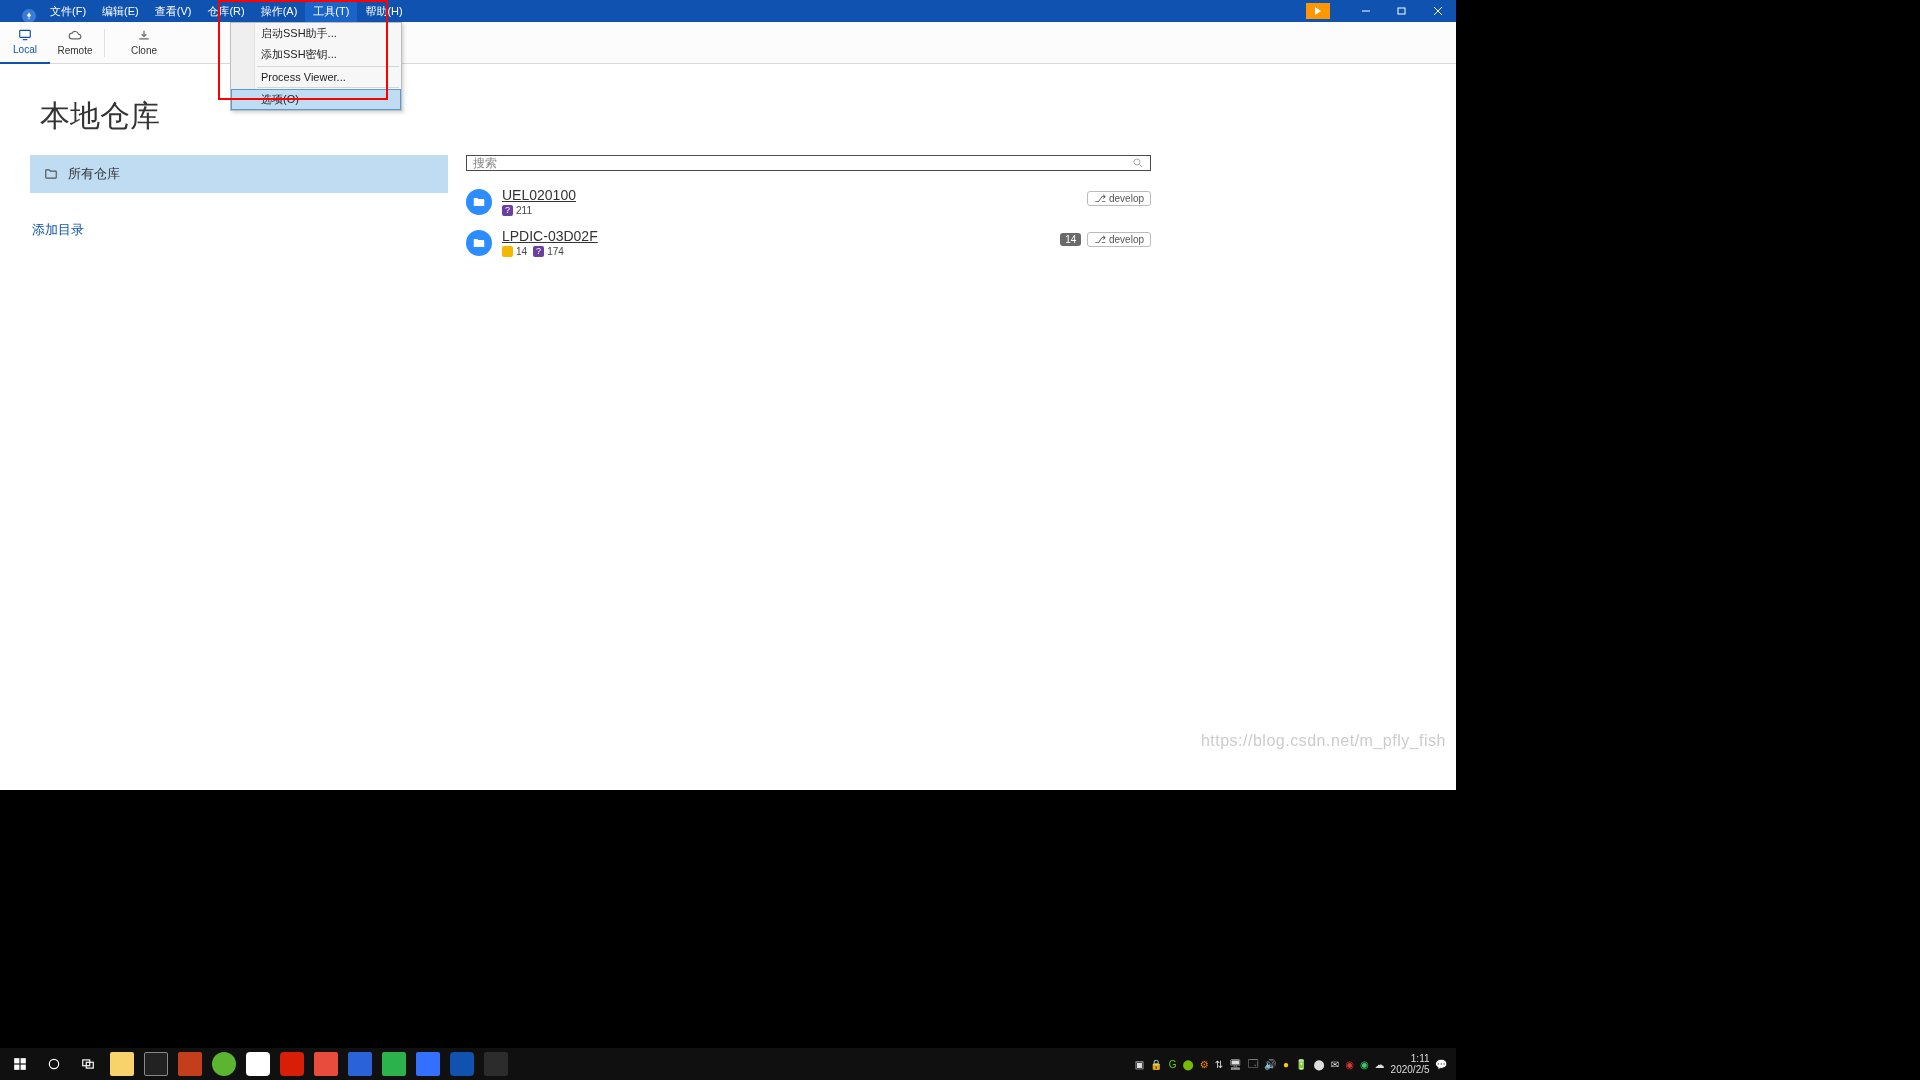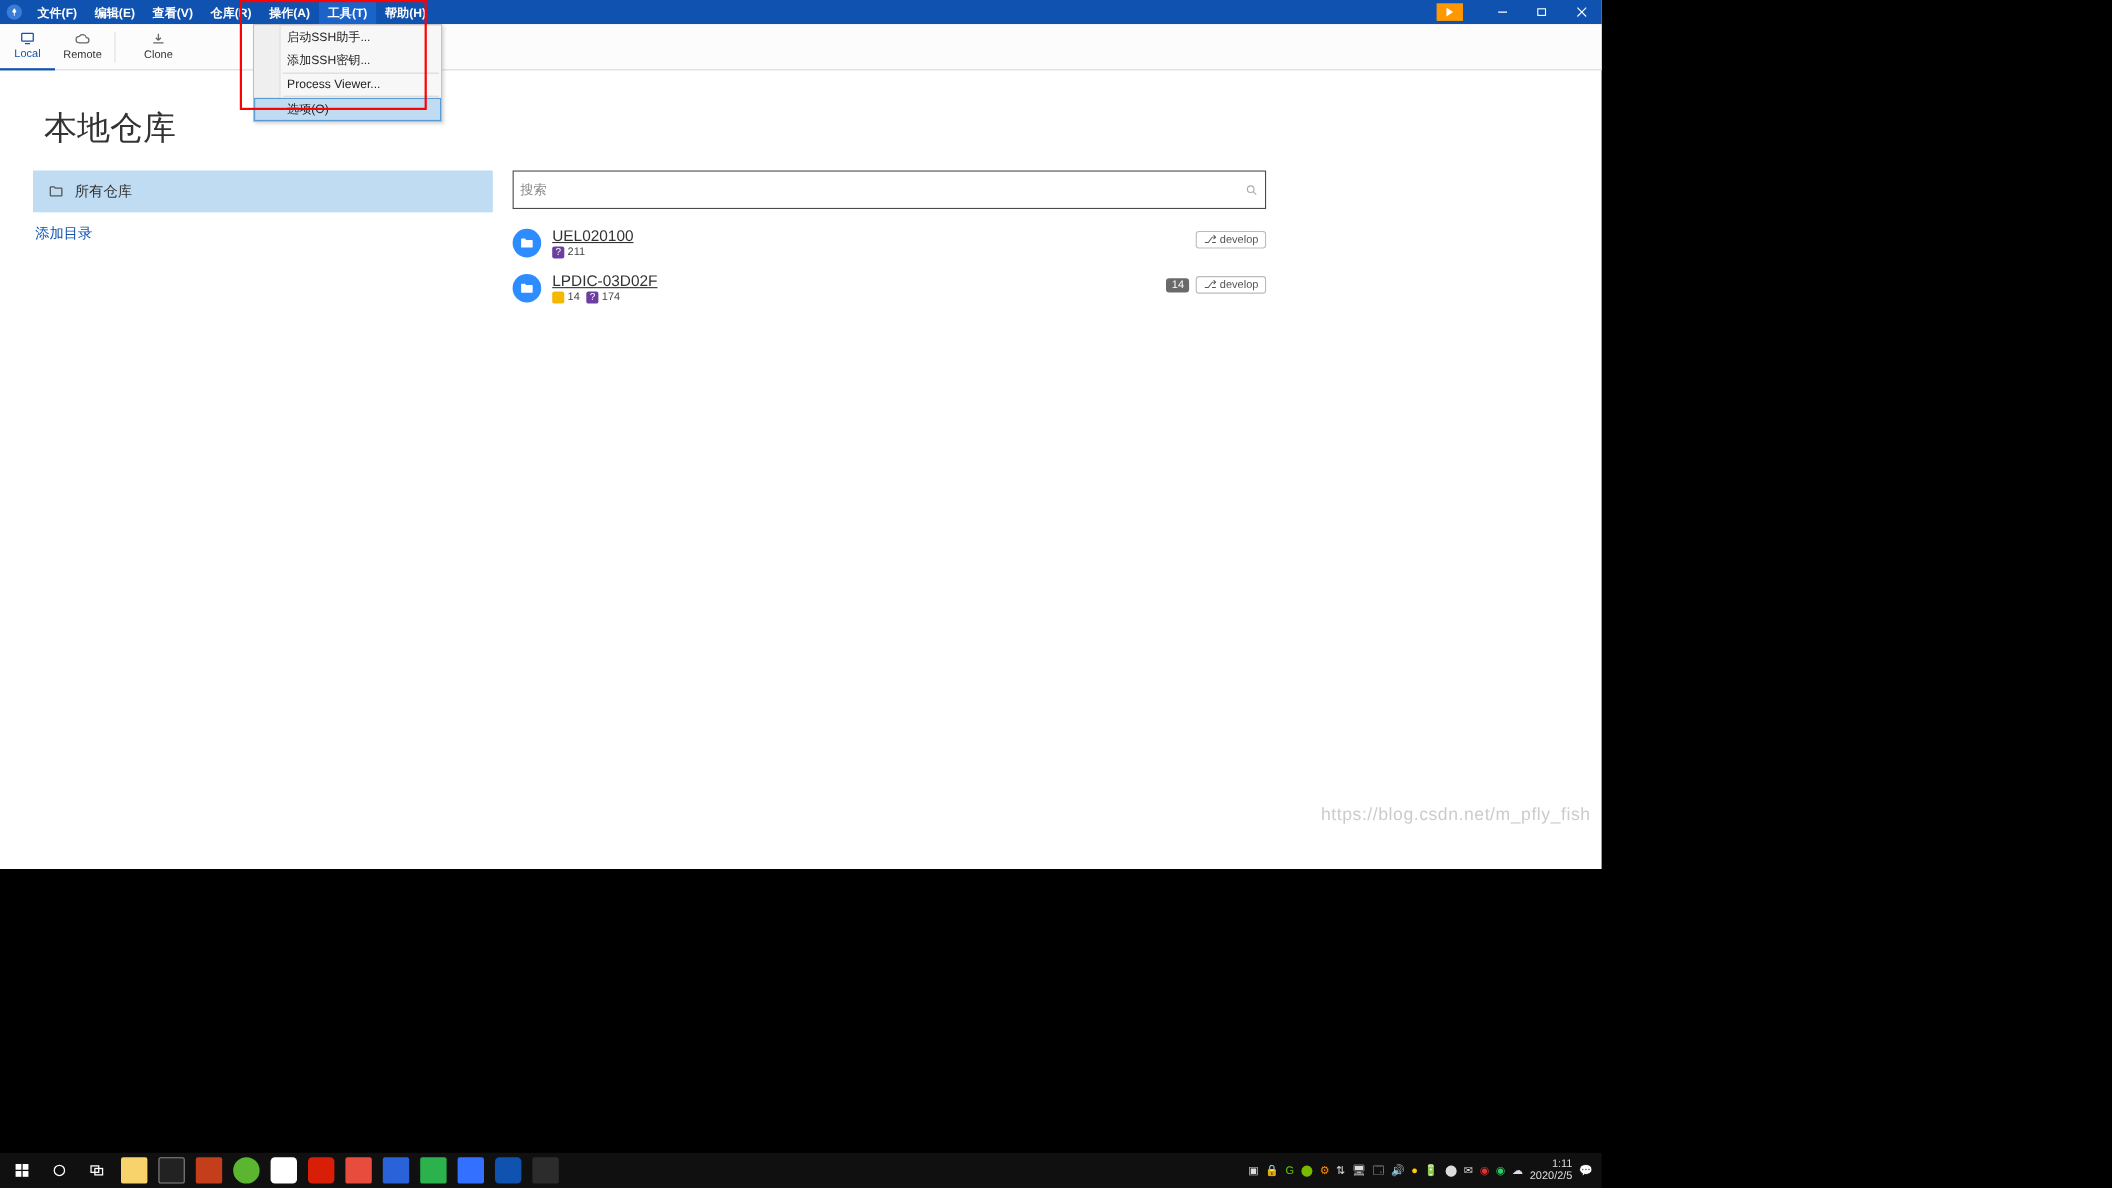--- a/index.html
+++ b/index.html
@@ -1,19 +1,19 @@
 <!DOCTYPE html>
 <html><head>
 <meta charset="utf-8">
 <style>
   * { box-sizing: border-box; margin: 0; padding: 0; font-family: "Microsoft YaHei", Arial, sans-serif; }
   html, body { width: 1920px; height: 1080px; overflow: hidden; background: #000; }
   .app-window { position: absolute; top: 0; left: 0; width: 1456px; height: 790px; background: #fff; display: flex; flex-direction: column; }
   .titlebar { height: 22px; background: #0f52b0; display: flex; align-items: center; color: #fff; font-size: 11px; }
-  .titlebar-left { display: flex; align-items: center; gap: 0; padding-left: 6px; font-weight: bold; }
+  .titlebar-left { display: flex; align-items: flex-end; gap: 0; padding-left: 22px; }
   .app-icon { width: 14px; height: 14px; border-radius: 50%; background: #3a7bd5; display: inline-flex; align-items: center; justify-content: center; margin-right: 6px; }
   .app-icon svg { width: 10px; height: 10px; }
   .menu-item { padding: 4px 8px; cursor: default; }
   .menu-item.active { background: #1a63c9; }
   .titlebar-right { margin-left: auto; display: flex; align-items: stretch; height: 100%; }
   .flag-btn { width: 24px; height: 16px; background: #ff9800; margin-right: 18px; align-self: center; display:flex;align-items:center;justify-content:center;}
   .flag-btn::after{content:"";width:0;height:0;border-left:6px solid #fff;border-top:4px solid transparent;border-bottom:4px solid transparent;}
   .win-btn { width: 36px; display: flex; align-items: center; justify-content: center; color: #fff; }
   .win-btn svg { width: 10px; height: 10px; stroke: #fff; stroke-width: 1; fill: none; }
   .tabs-row { height: 23px; background: #0f52b0; display: flex; align-items: flex-end; padding-left: 6px; }
@@ -31,23 +31,23 @@
   .dropdown-item { padding: 3px 10px 3px 30px; cursor: default; position:relative;}
   .dropdown-item.hover { background: #bfdcf3; border: 1px solid #5a9bd4; padding: 2px 9px 2px 29px; }
   .dropdown-sep { height:1px; background:#d6d6d6; margin: 1px 2px 1px 26px;}
   .highlight-box { position: absolute; top: 0; left: 218px; width: 170px; height: 100px; border: 2px solid #ff0000; z-index: 60; pointer-events: none; }
   .main { flex: 1; display: flex; flex-direction: column; padding: 20px 30px; overflow: hidden; }
   .main-title { font-size: 30px; color: #333; font-weight: 400; margin: 12px 0 18px 10px; }
   .content-row { display: flex; gap: 18px; }
   .sidebar { width: 418px; }
   .side-item { height: 38px; display: flex; align-items: center; padding: 0 14px; font-size: 13px; color: #333; gap: 10px; }
   .side-item.sel { background: #bfdcf3; }
-  .side-link { color: #0f52b0; font-size: 13px; padding: 10px 2px; cursor: pointer; }
+  .side-link { color: #0f52b0; font-size: 13px; padding: 28px 2px; cursor: pointer; }
   .repo-panel { flex: 1; max-width: 685px; }
-  .search-box { height: 35px; border: 1px solid #4a4a4a; display: flex; align-items: center; padding: 0 6px; color: #888; font-size: 12px; margin-bottom: 10px; }
+  .search-box { height: 16px; border: 1px solid #4a4a4a; display: flex; align-items: center; padding: 0 6px; color: #888; font-size: 12px; margin-bottom: 10px; }
   .search-box span { flex:1; }
   .repo-item { display: flex; align-items: flex-start; padding: 6px 0; gap: 10px; }
   .repo-icon { width: 26px; height: 26px; border-radius: 50%; background: #2d8cff; display:flex;align-items:center;justify-content:center; margin-top:2px;}
   .repo-icon svg { width:14px;height:14px;fill:#fff;}
   .repo-body { flex: 1; }
   .repo-name { font-size: 14px; color: #333; text-decoration: underline; }
   .repo-meta { display: flex; gap: 6px; align-items: center; margin-top: 2px; }
   .meta-badge { display:inline-flex;align-items:center;gap:3px;font-size:10px;color:#444;}
   .meta-badge .sq { width:11px;height:11px;border-radius:2px;display:inline-block;}
   .sq.purple{background:#6b3fa0;color:#fff;text-align:center;font-size:9px;line-height:11px;}

